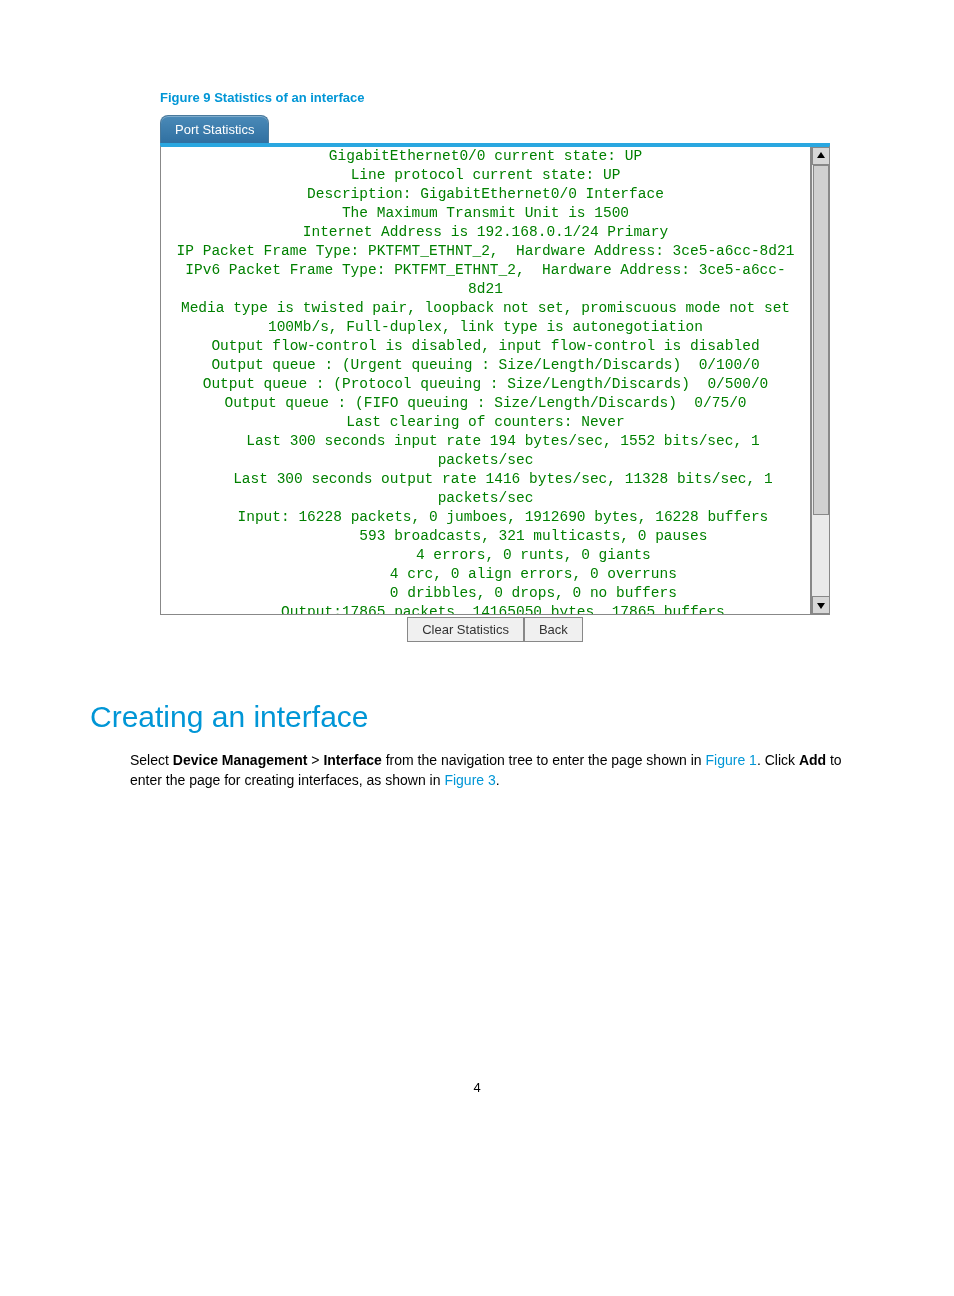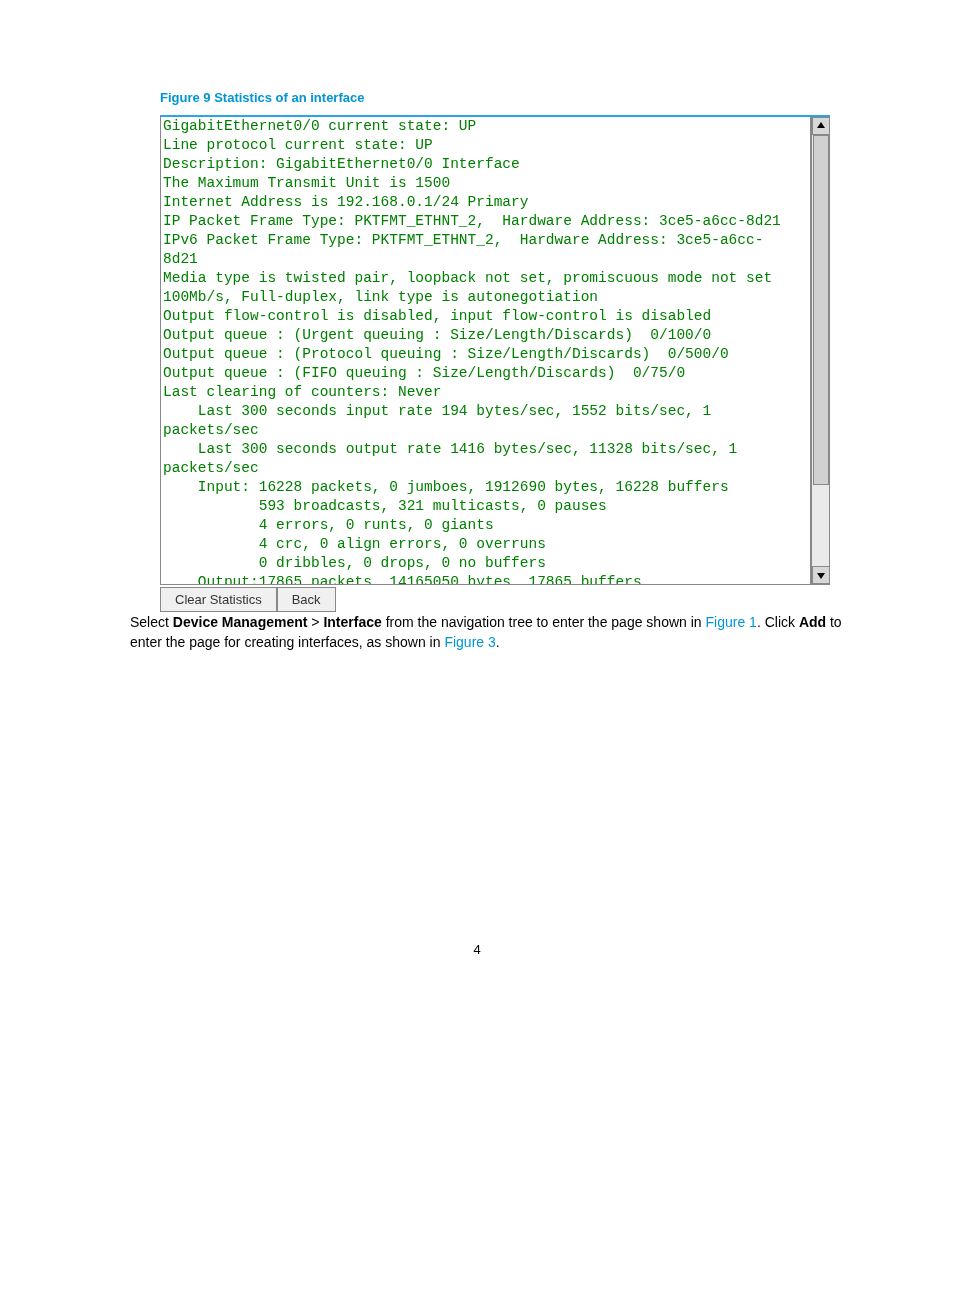--- a/index.html
+++ b/index.html
@@ -71,20 +71,21 @@
     overflow: hidden;
     padding: 0 2px;
   }
   .terminal-text {
     font-family: "Courier New", monospace;
     font-size: 14.5px;
     line-height: 19px;
     color: #008000;
     white-space: pre;
     margin: 0;
+    text-align: center;
   }
   .sb-track {
     position: absolute;
     right: 0;
     top: 0;
     bottom: 0;
     width: 18px;
     background: #eaeaea;
     border-left: 1px solid #888;
     box-sizing: border-box;
@@ -115,21 +116,21 @@
     position: absolute;
     left: 1px;
     top: 18px;
     width: 16px;
     height: 350px;
     background: #d0d0d0;
     border: 1px solid #888;
     box-sizing: border-box;
   }
   .btn-row {
-    text-align: left;
+    text-align: center;
     margin-top: 2px;
     font-size: 0;
   }
   .ui-btn {
     display: inline-block;
     background: #f0f0f0;
     border: 1px solid #888;
     font-size: 13px;
     color: #333;
     padding: 4px 14px;
@@ -160,20 +161,24 @@
   }
 </style>
 </head>
 <body>
 
 <div class="page">
 
   <div class="fig-caption">Figure 9 Statistics of an interface</div>
 
   <div class="panel-wrap">
+    <div class="tab-row">
+      <span class="tab">Port Statistics</span>
+      <div class="tab-strip"></div>
+    </div>
 
     <div class="terminal-frame">
       <div class="terminal-inner">
         <pre class="terminal-text">GigabitEthernet0/0 current state: UP
 Line protocol current state: UP
 Description: GigabitEthernet0/0 Interface
 The Maximum Transmit Unit is 1500
 Internet Address is 192.168.0.1/24 Primary
 IP Packet Frame Type: PKTFMT_ETHNT_2,  Hardware Address: 3ce5-a6cc-8d21
 IPv6 Packet Frame Type: PKTFMT_ETHNT_2,  Hardware Address: 3ce5-a6cc-
@@ -202,20 +207,21 @@
         <div class="sb-btn sb-down"></div>
       </div>
     </div>
 
     <div class="btn-row">
       <span class="ui-btn">Clear Statistics</span>
       <span class="ui-btn">Back</span>
     </div>
   </div>
 
+  <div class="h1">Creating an interface</div>
 
   <div class="body-text">
     <span>Select </span><b>Device Management</b><span> &gt; </span><b>Interface</b><span> from the navigation tree to enter the page shown in </span><span class="link">Figure 1</span><span>. Click </span><b>Add</b><span> to enter the page for creating interfaces, as shown in </span><span class="link">Figure 3</span><span>.</span>
   </div>
 
   <div class="pagenum">4</div>
 
 </div>
 
 </body></html>

